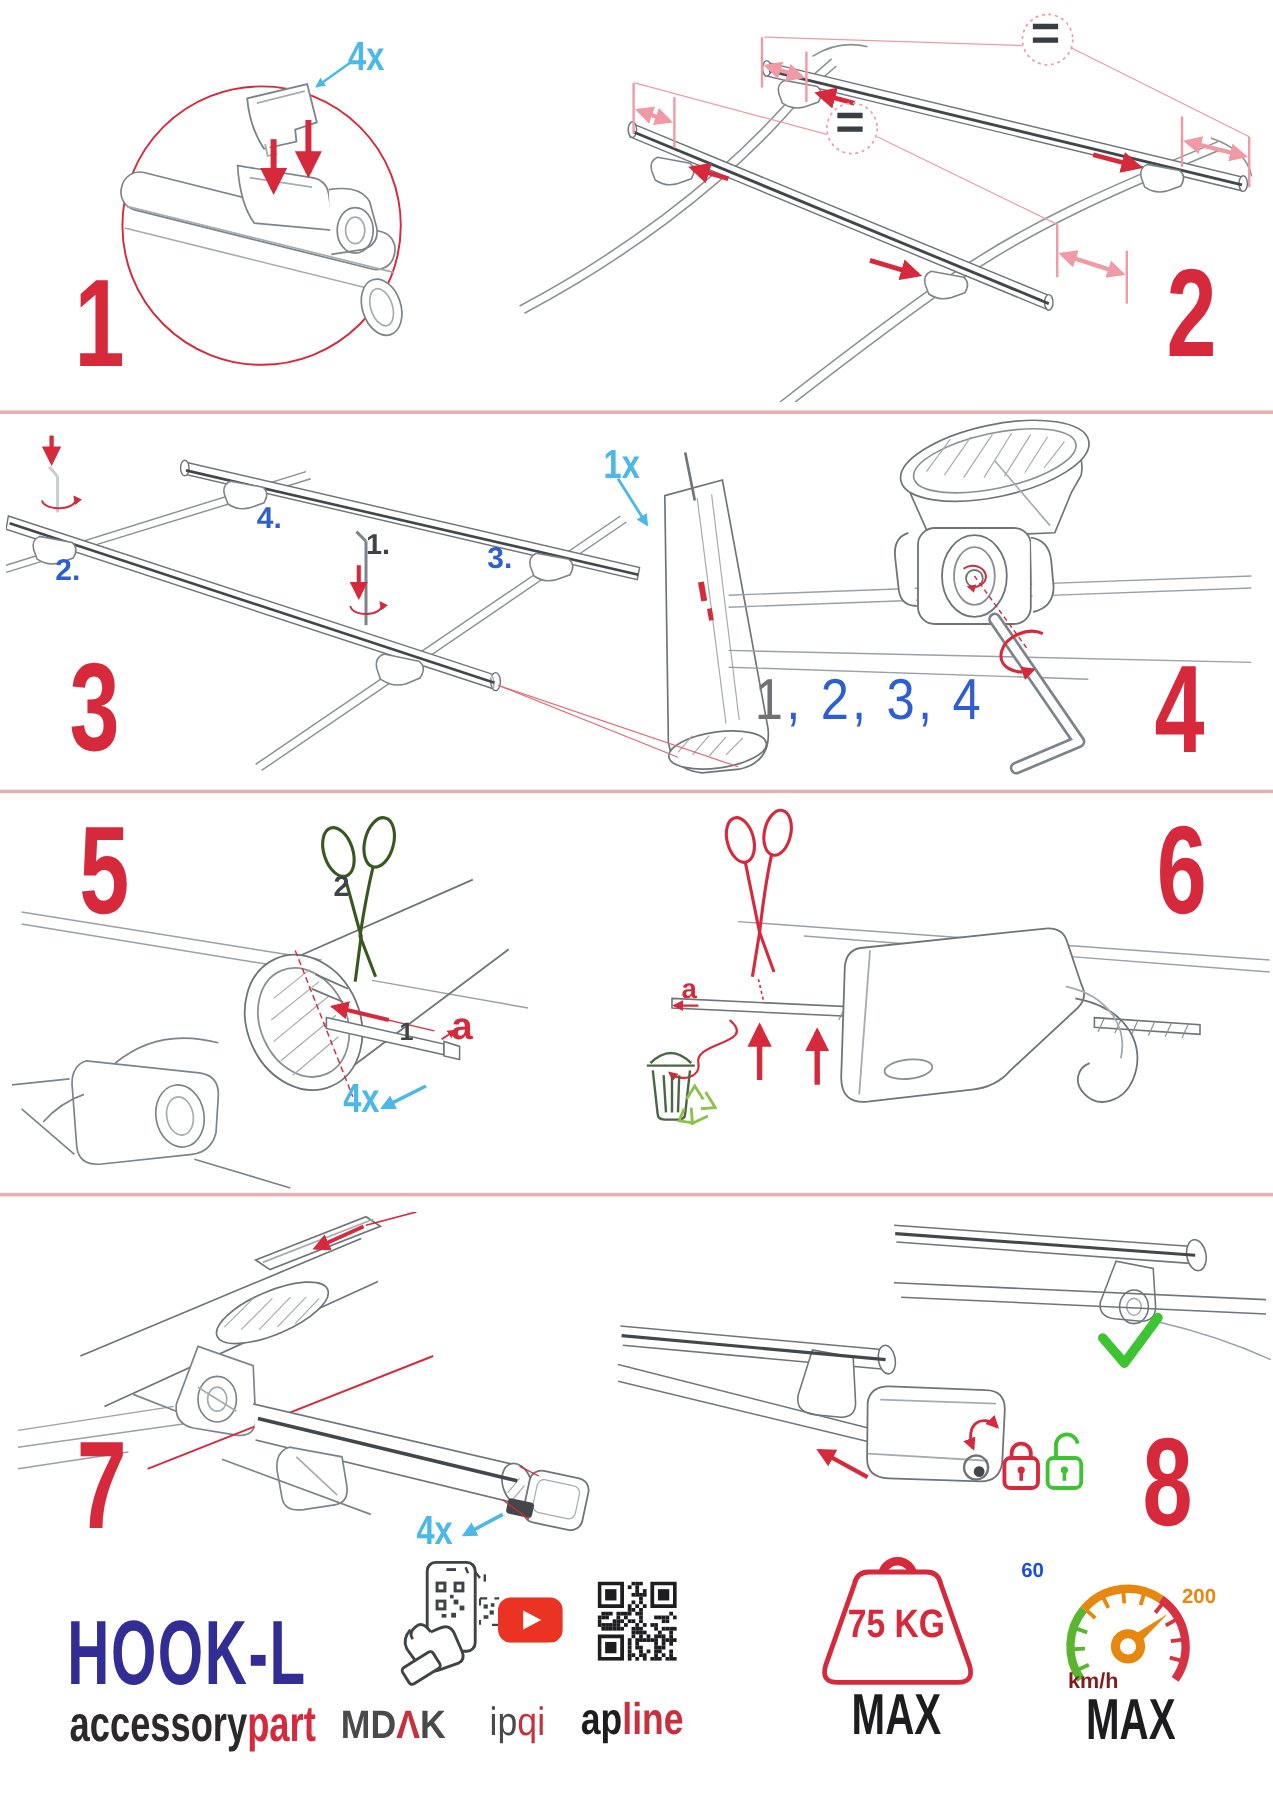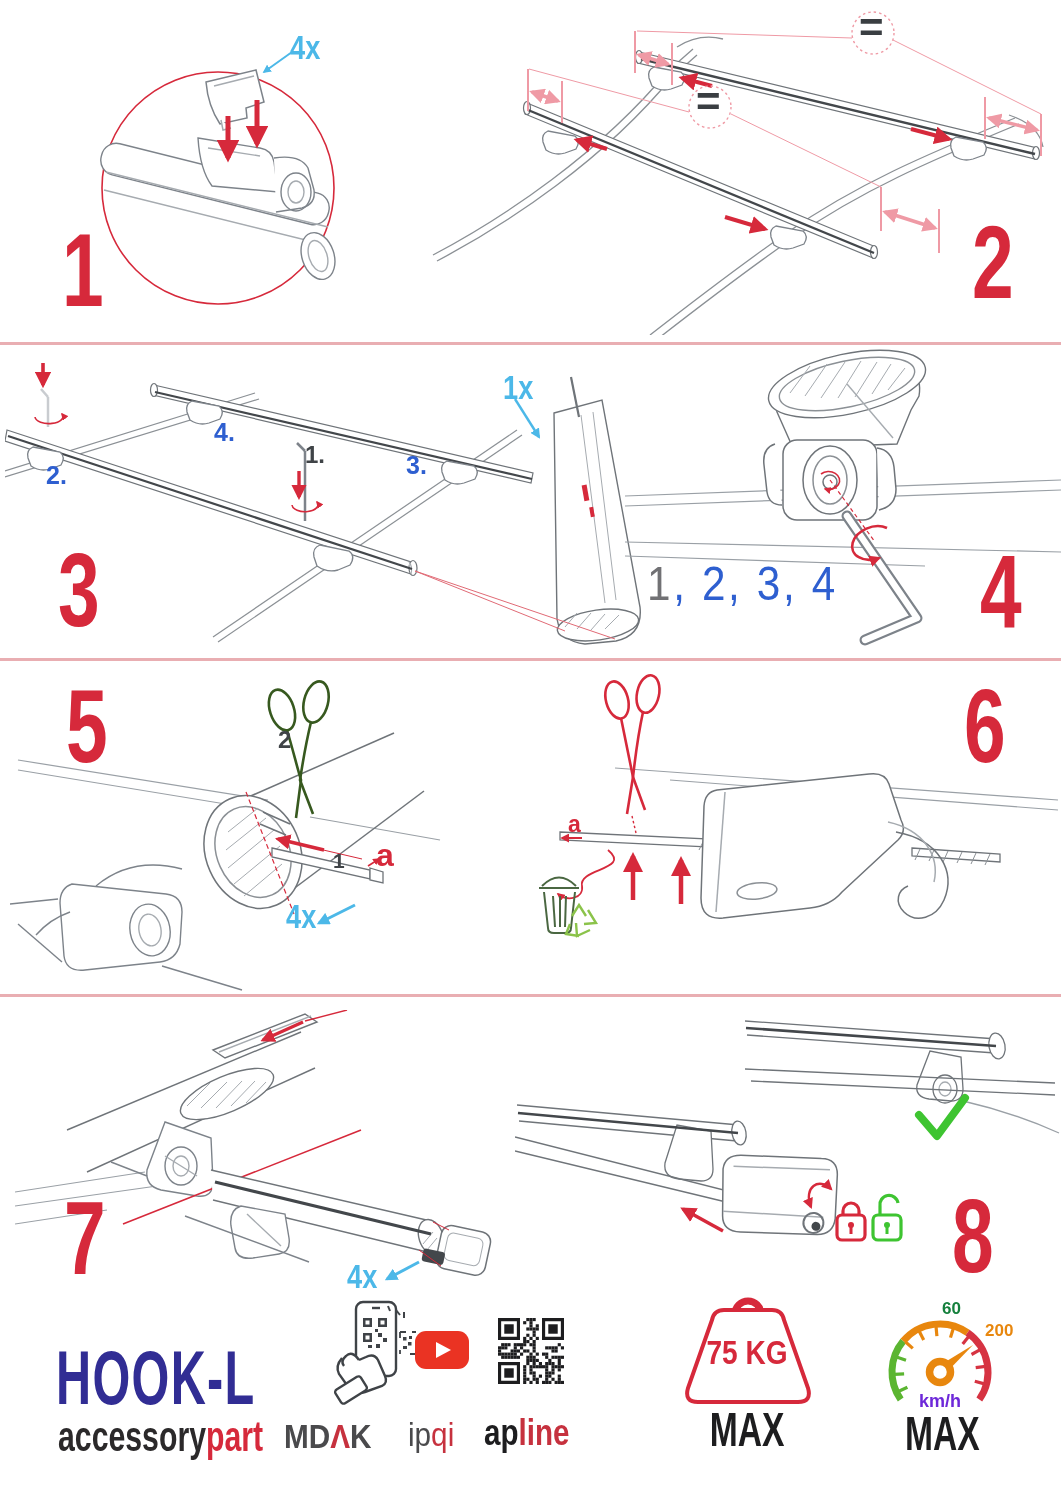--- a/index.html
+++ b/index.html
@@ -24,21 +24,21 @@
          transform:scaleX(0.72);transform-origin:left top;letter-spacing:0;}
   .brand .blk{color:#2b292a;} .brand .red{color:#d6293b;}
   .partner{position:absolute;font-size:33px;font-weight:bold;line-height:1;
            transform:scaleX(0.9);transform-origin:left top;}
   .partner .dk{color:#4a4a4c;} .partner .rd{color:#c6313e;} .partner .bk{color:#1d1d1f;}
   .limit-val{position:absolute;text-align:center;color:#d6293b;font-size:33px;font-weight:bold;
              transform:scaleX(0.85);transform-origin:center top;line-height:1;}
   .limit-max{position:absolute;text-align:center;color:#1d1d1f;font-size:48px;font-weight:bold;
              transform:scaleX(0.7);transform-origin:center top;line-height:1;}
   .speed-tick{position:absolute;font-size:17px;font-weight:bold;line-height:1;}
-  .speed-unit{position:absolute;text-align:center;color:#6d28d9;font-size:18px;font-weight:bold;line-height:1;}
+  .speed-unit{position:absolute;color:#7f1d1d;font-size:18px;font-weight:bold;line-height:1;}
   svg{display:block;}
 </style>
 </head>
 <body>
 
 <div class="page">
 
   <svg width="0" height="0" class="abs" style="left:0;top:0">
     <defs>
       <marker id="ah-red" viewBox="0 0 10 10" refX="8" refY="5" markerWidth="4.5" markerHeight="4.5" orient="auto-start-reverse">
@@ -231,21 +231,21 @@
       <line x1="510" y1="44" x2="534" y2="82" stroke="#4cb8e8" stroke-width="2.4" marker-end="url(#ah-cyan)"></line>
     </svg>
     <div class="cyan-lbl" style="left:503px;top:25px">1x</div>
     <div class="dark-lbl" style="left:305px;top:98px">1.</div>
     <div class="blue-lbl" style="left:46px;top:118px">2.</div>
     <div class="blue-lbl" style="left:406px;top:108px">3.</div>
     <div class="blue-lbl" style="left:214px;top:75px">4.</div>
     <div class="stepnum" style="left:58px;top:205px">3</div>
   </div>
 
-  <div class="abs" style="left:625px;top:345px;width:436px;height:349px;">
+  <div class="abs" style="left:607px;top:345px;width:436px;height:349px;">
     <svg class="abs" style="left:0;top:3px" width="436" height="310" viewBox="0 0 436 310">
 
       <g stroke="#9aa0a6" stroke-width="1.2" fill="none">
         <line x1="0" y1="148" x2="436" y2="132"></line>
           <line x1="0" y1="158" x2="436" y2="142"></line>
         <line x1="0" y1="194" x2="436" y2="204"></line>
           <line x1="0" y1="208" x2="300" y2="218"></line>
       </g>
 
       <g stroke="#6f7479" stroke-width="1.4" fill="#ffffff">
@@ -777,19 +777,19 @@
         <line x1="56.0" y1="26.2" x2="56.9" y2="36.1" stroke="#e8870e"></line>
         <line x1="73.4" y1="28.0" x2="70.5" y2="37.6" stroke="#e8870e"></line>
         <line x1="88.9" y1="36.3" x2="82.7" y2="44.0" stroke="#d63342"></line>
         <line x1="100.2" y1="49.7" x2="91.5" y2="54.5" stroke="#d63342"></line>
         <line x1="105.7" y1="66.4" x2="95.7" y2="67.6" stroke="#d63342"></line>
         <line x1="104.4" y1="83.9" x2="94.8" y2="81.3" stroke="#d63342"></line>
       </g>
       <polygon points="57,67 62,77 93,45" fill="#e8870e"></polygon>
       <circle cx="60" cy="72" r="10.5" fill="#ffffff" stroke="#e8870e" stroke-width="7.5"></circle>
     </svg>
-    <div class="speed-tick" style="left:942px;top:0px;color:#15803d">60</div>
+    <div class="speed-tick" style="left:851px;top:0px;color:#1d4ed8">60</div>
     <div class="speed-tick" style="left:985px;top:22px;color:#e8870e">200</div>
     <div class="speed-unit" style="left:890px;top:92px;width:100px">km/h</div>
     <div class="limit-max" style="left:890px;top:110px;width:100px">MAX</div>
   </div>
 
 </div>
 
 </body></html>

